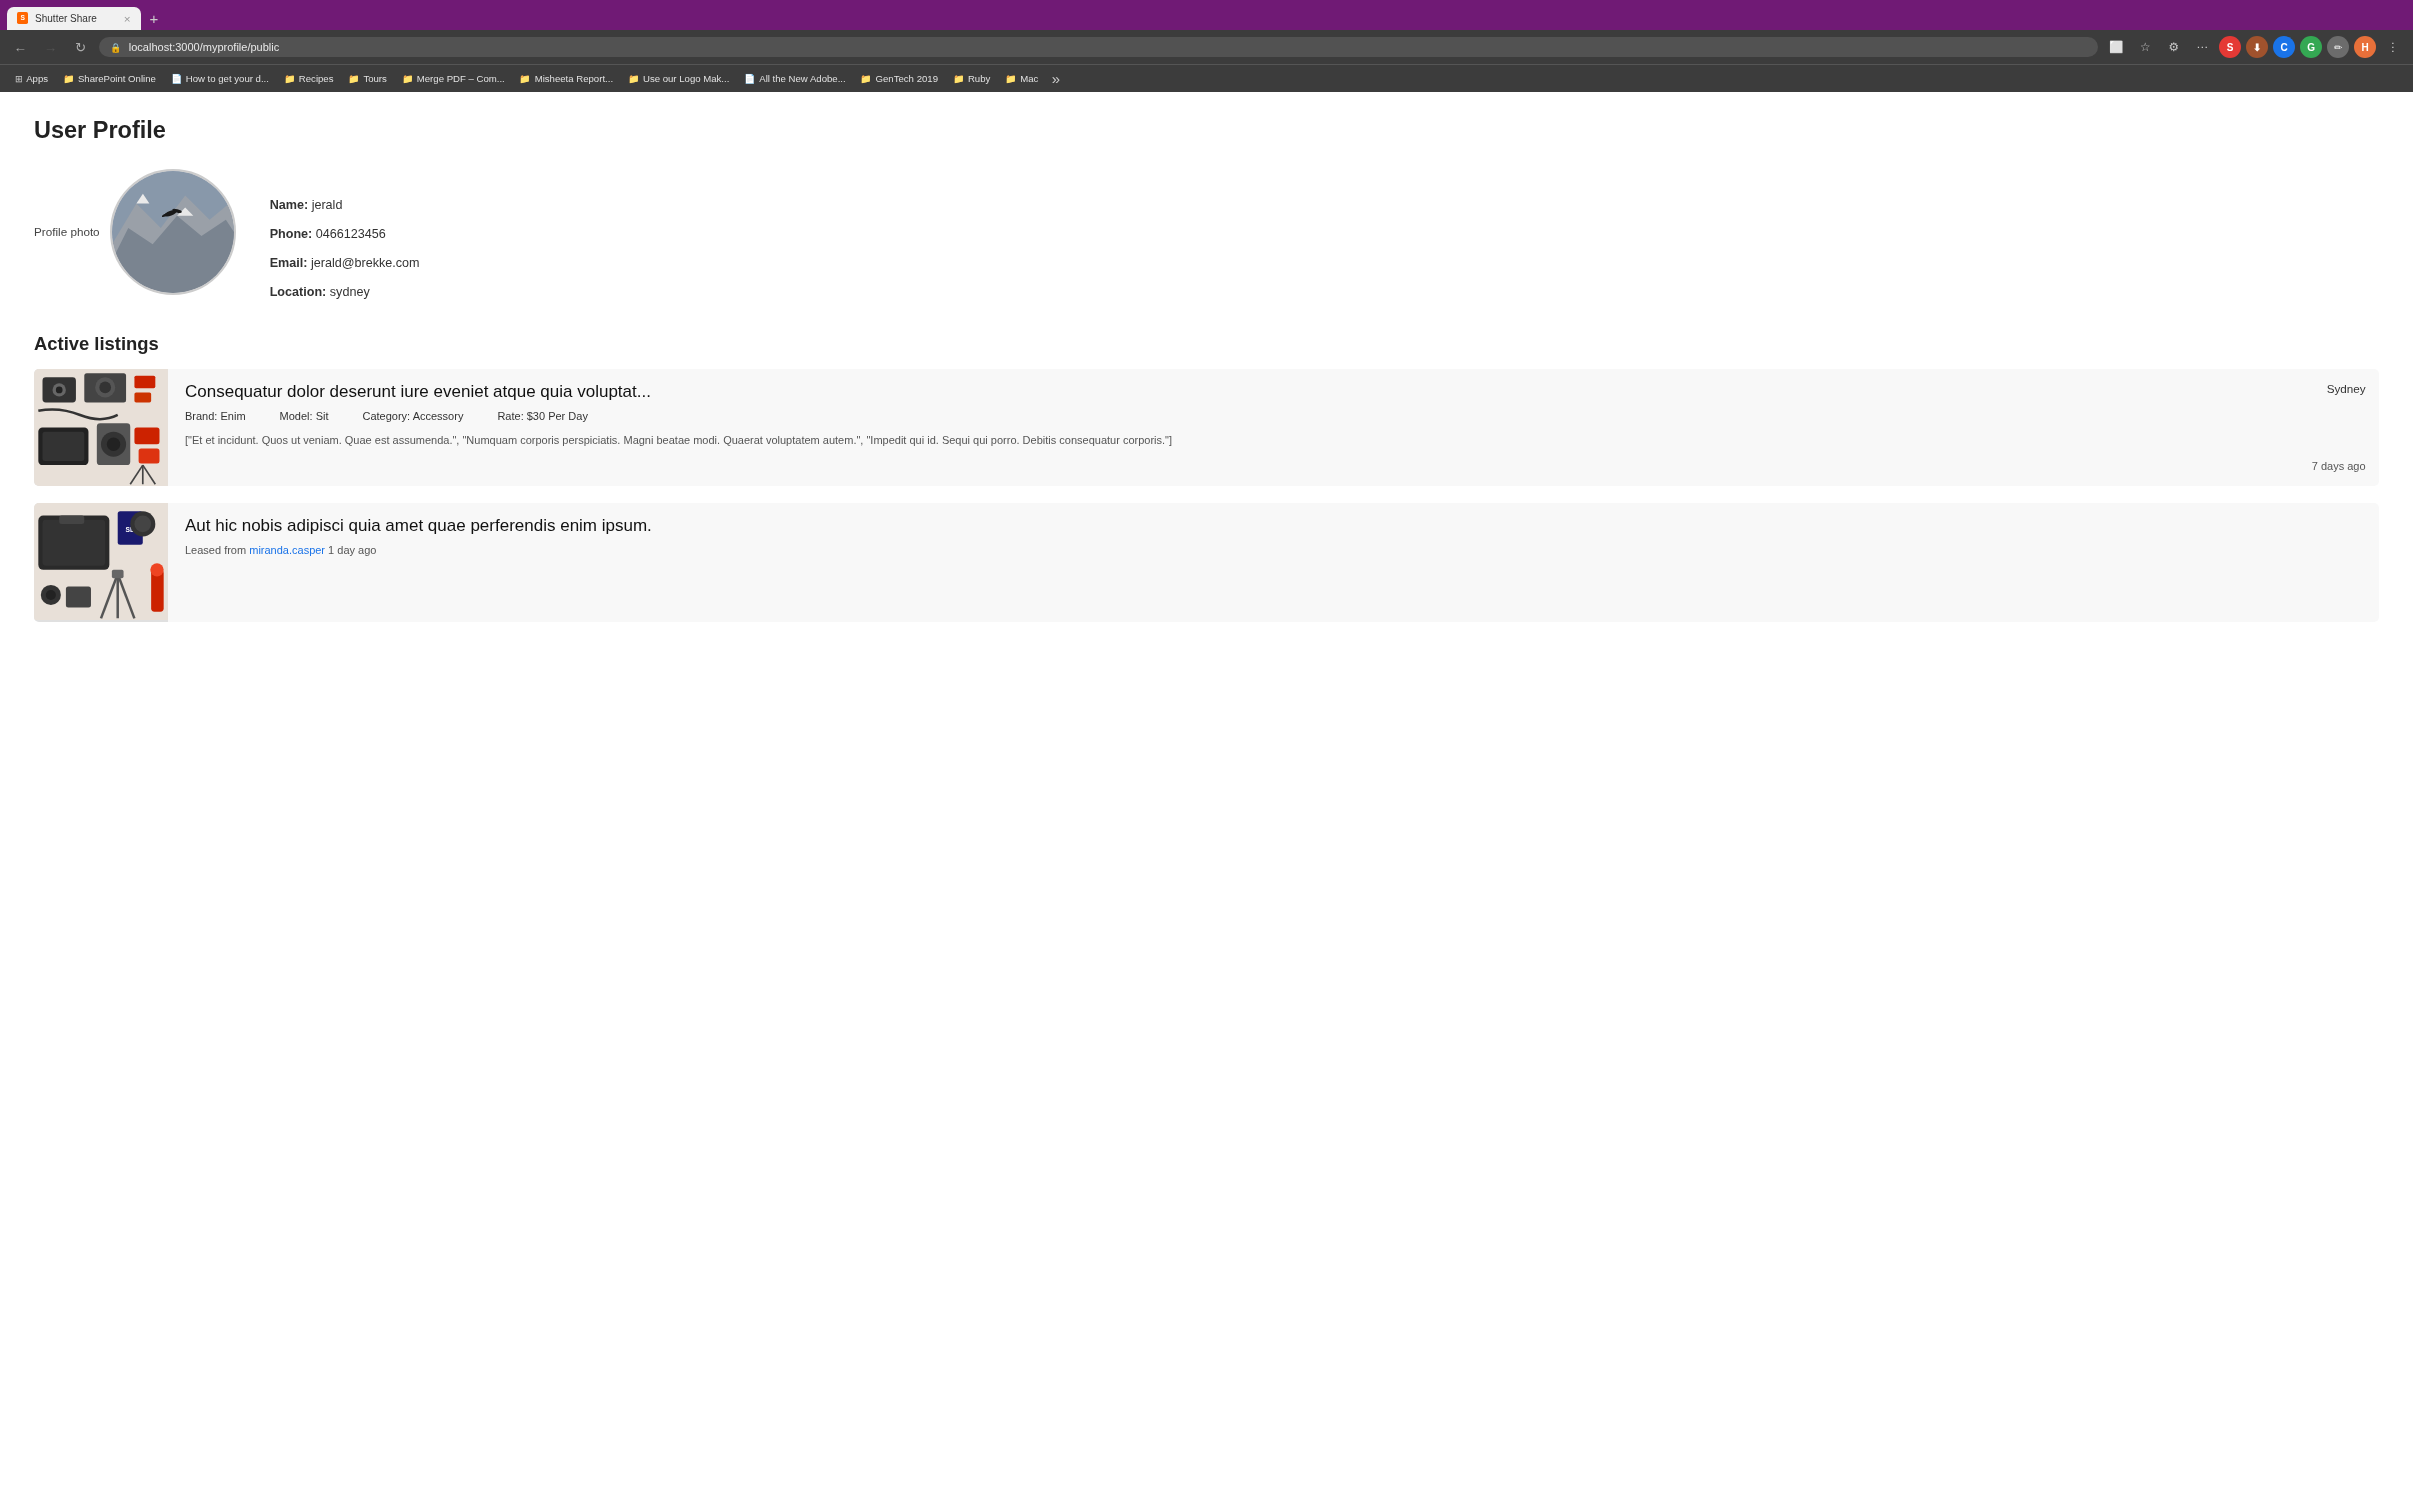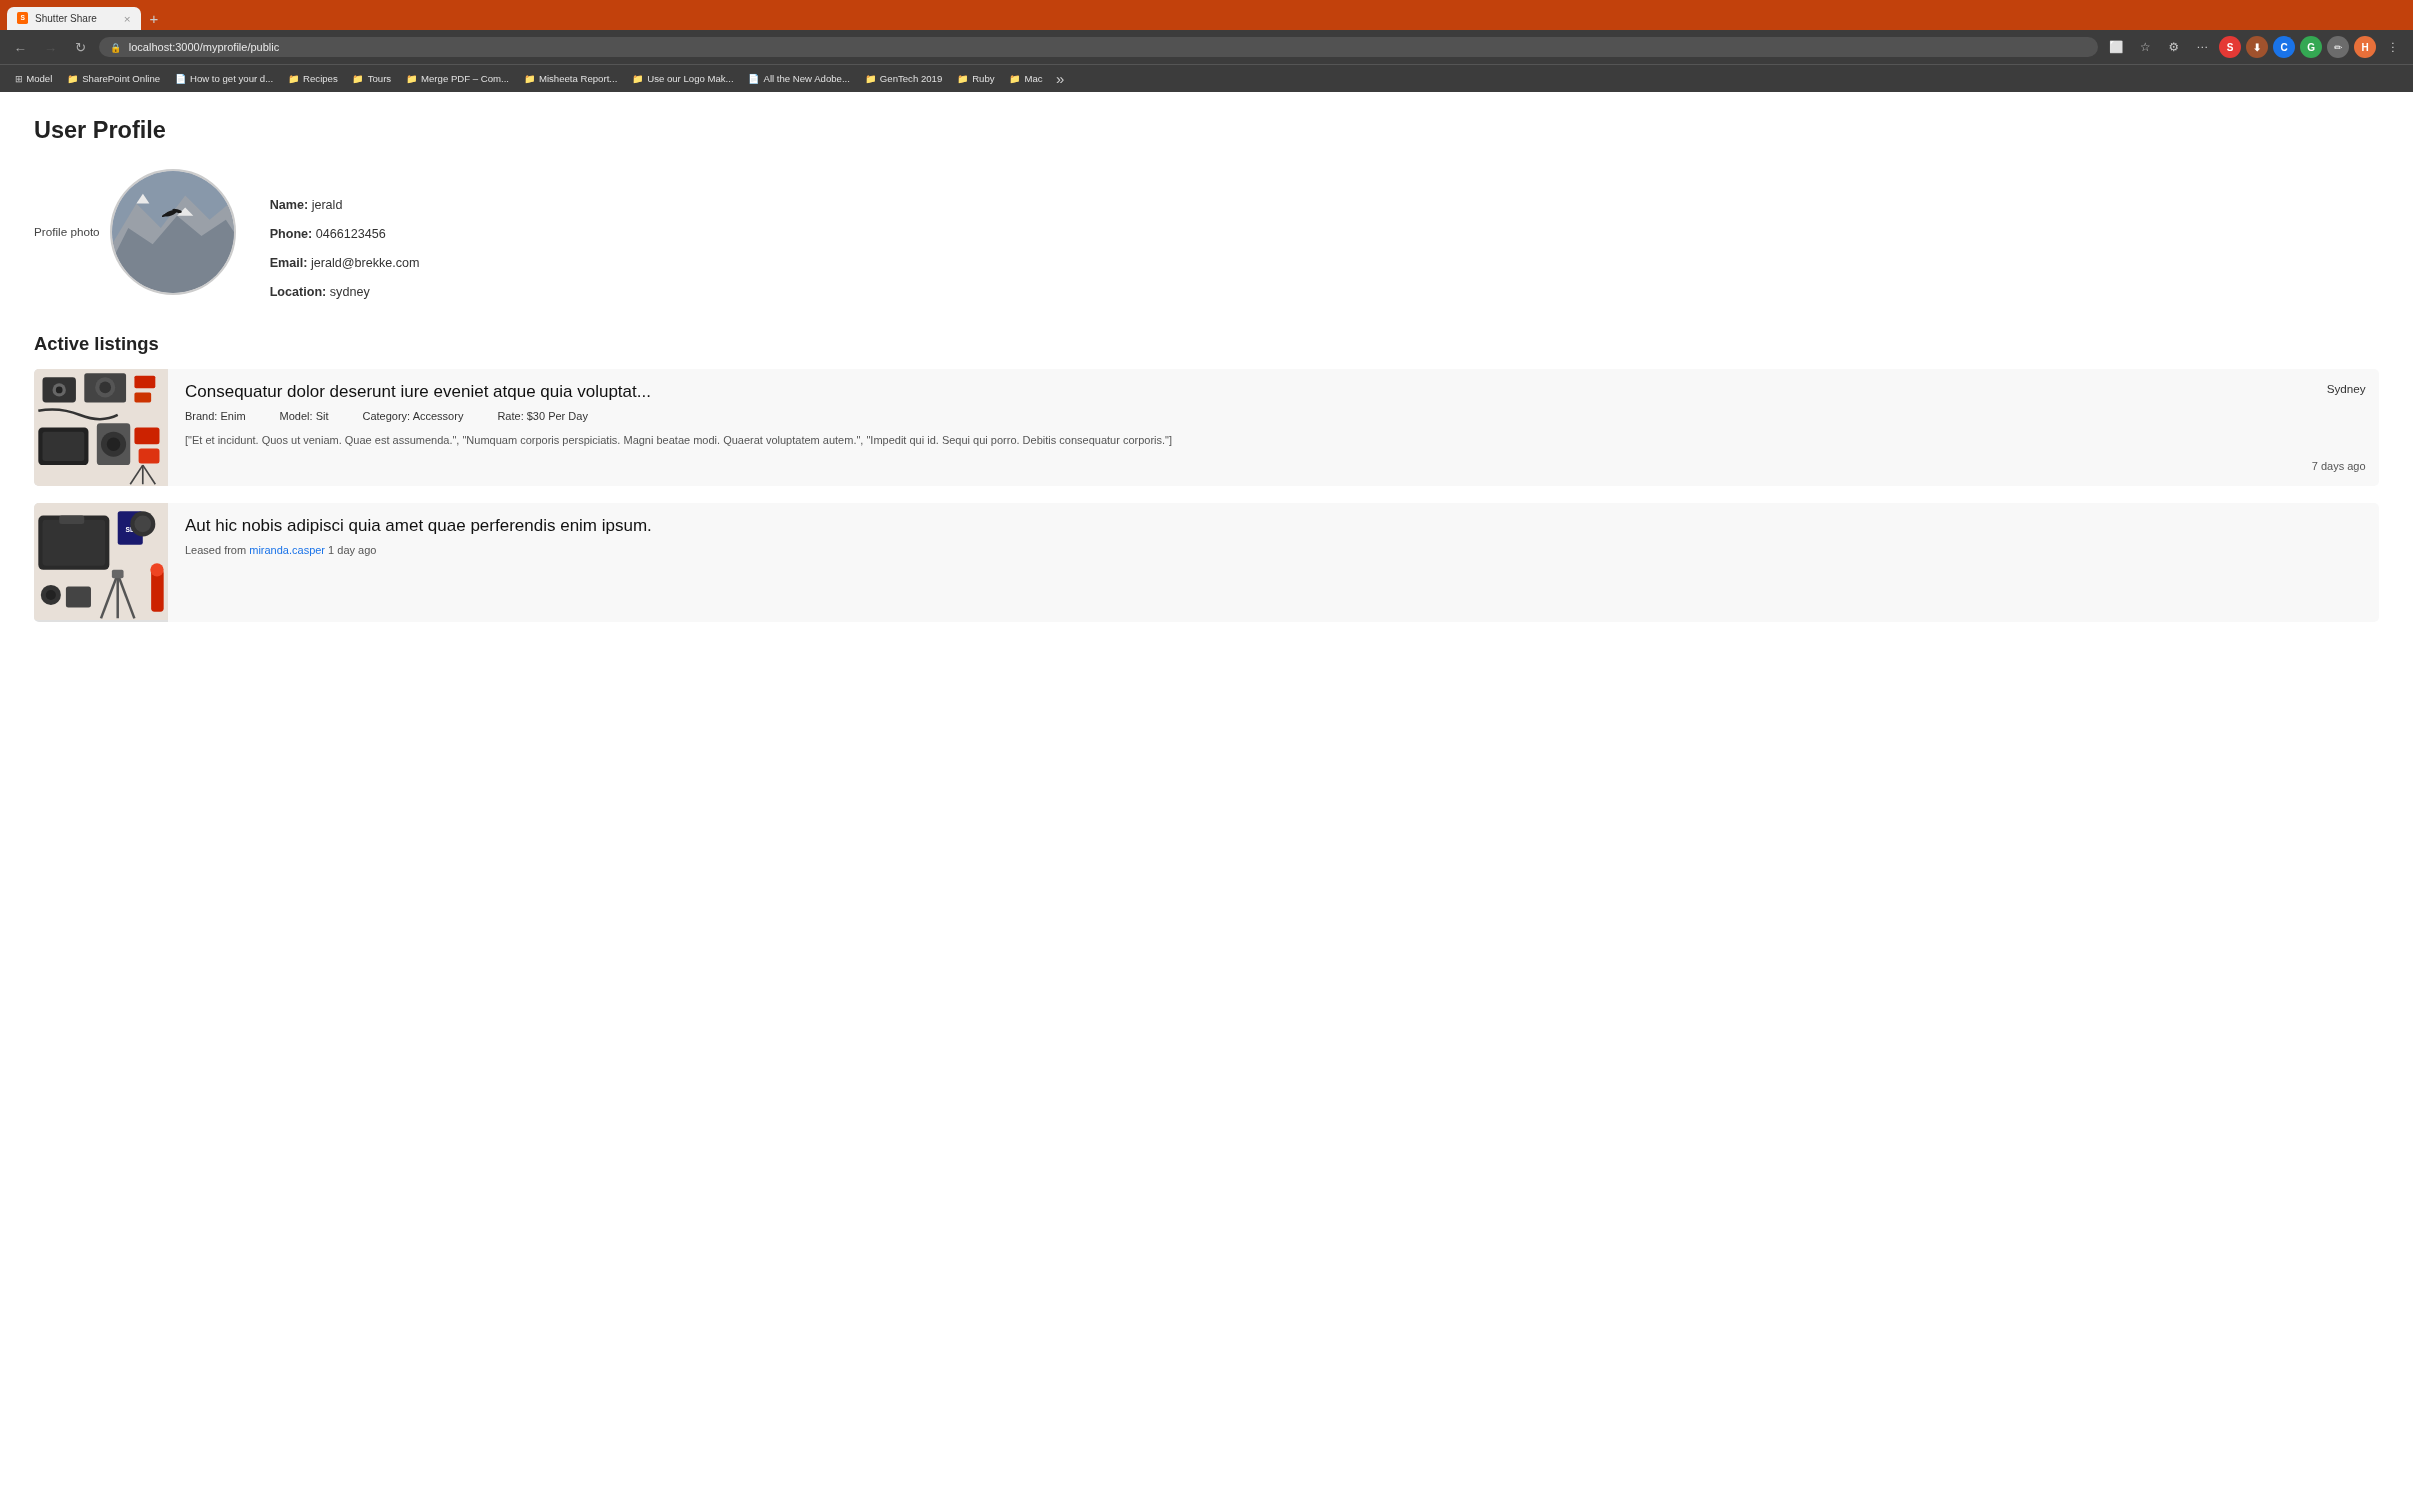--- a/index.html
+++ b/index.html
@@ -1,20 +1,20 @@
 <!DOCTYPE html>
 <html style="font-size:13.4px"><head>
   <meta charset="utf-8">
   <style>
     * { margin: 0; padding: 0; box-sizing: border-box; }
     body { font-family: -apple-system, BlinkMacSystemFont, 'Segoe UI', sans-serif; background: #fff; font-size: 11.7px; }
 
     
     .browser-chrome { background: #3c3c3c; width: 100%; }
-    .tab-bar { display: flex; align-items: flex-start; padding: 6.7px 6.7px 0; background: #c2410c; gap: 2px; }
+    .tab-bar { display: flex; align-items: flex-start; padding: 6.7px 6.7px 0; background: #701a75; gap: 2px; }
     .tab { display: flex; align-items: center; gap: 6.7px; background: #f1f1f1; border-radius: 6.7px 6.7px 0 0; padding: 5px 10px; min-width: 134px; max-width: 184px; font-size: 10px; color: #333; }
     .tab .favicon { width: 11.7px; height: 11.7px; background: #f60; border-radius: 1.7px; flex-shrink: 0; display: flex; align-items: center; justify-content: center; color: white; font-size: 6.7px; }
     .tab .tab-title { flex: 1; overflow: hidden; text-overflow: ellipsis; white-space: nowrap; }
     .tab .close-btn { color: #999; font-size: 11.7px; cursor: pointer; }
     .tab-new-btn { background: none; border: none; color: #ccc; font-size: 15px; cursor: pointer; padding: 3.4px 6.7px; }
     
     .address-bar-row { display: flex; align-items: center; padding: 5px 8.4px; gap: 6.7px; background: #3c3c3c; }
     .nav-btn { background: none; border: none; color: #aaa; font-size: 13.4px; cursor: pointer; padding: 3.4px 5px; border-radius: 50%; width: 23.5px; height: 23.5px; display: flex; align-items: center; justify-content: center; }
     .nav-btn.disabled { color: #555; cursor: default; }
     .address-bar { flex: 1; background: #525252; border-radius: 17px; padding: 4.2px 11.7px; display: flex; align-items: center; gap: 6.7px; }
@@ -111,21 +111,21 @@
       <div class="g-icon">G</div>
       <div class="pen-icon">✏</div>
       <div class="profile-avatar">H</div>
       <button class="browser-action-btn">⋮</button>
     </div>
   </div>
 
   <div class="bookmarks-bar">
     <div class="bookmark-item">
       <span class="bookmark-icon">⊞</span>
-      <span>Model</span>
+      <span>Apps</span>
     </div>
     <div class="bookmark-item">
       <span class="bookmark-icon">📁</span>
       <span>SharePoint Online</span>
     </div>
     <div class="bookmark-item">
       <span class="bookmark-icon">📄</span>
       <span>How to get your d...</span>
     </div>
     <div class="bookmark-item">

